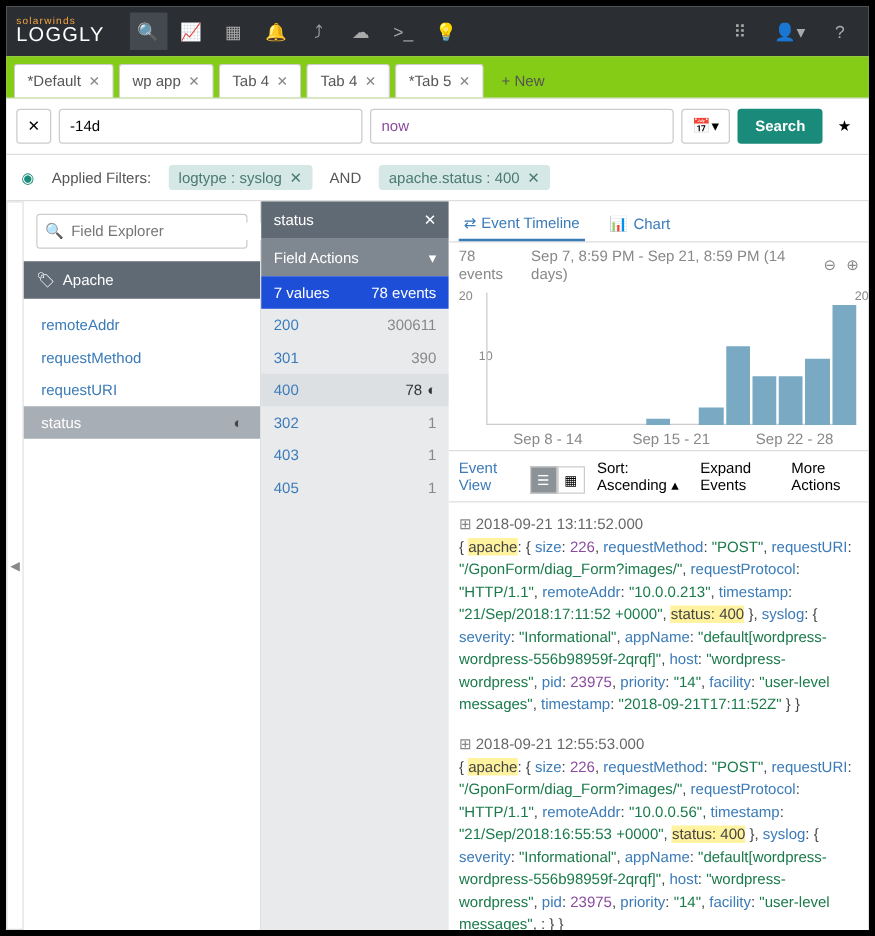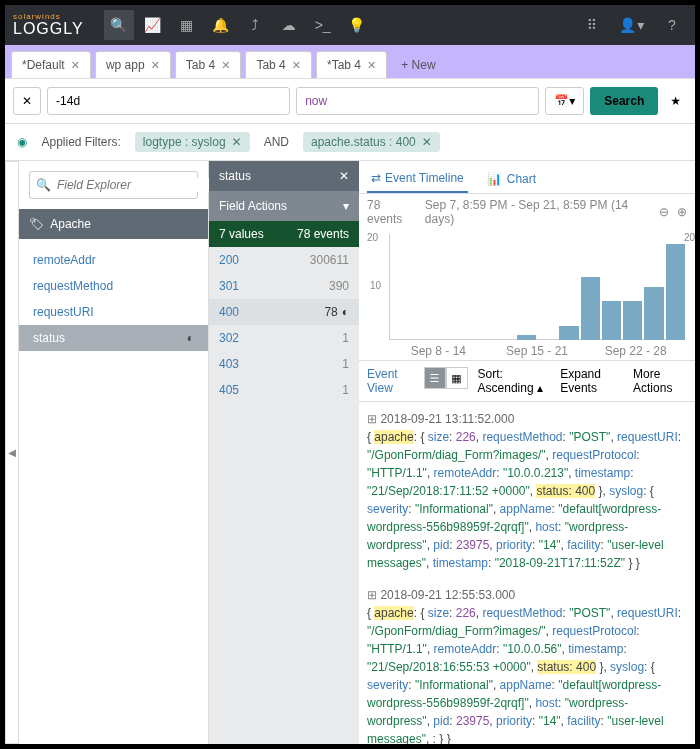--- a/index.html
+++ b/index.html
@@ -6,73 +6,73 @@
 body{background:#000;width:700px;height:749px;overflow:hidden}
 .app{background:#f5f5f5;width:690px;height:739px;margin:5px;display:flex;flex-direction:column}
 .topbar{background:#2b2f33;height:40px;display:flex;align-items:center;color:#ccc;padding:0 8px}
 .logo{font-size:14px;letter-spacing:1px;color:#fff;display:flex;flex-direction:column;line-height:1}
 .logo .sw{font-size:8px;color:#f7a440}
 .logo .lg{font-weight:300;font-size:16px}
 .topicons{display:flex;gap:4px;margin-left:20px}
 .ticon{width:30px;height:30px;display:flex;align-items:center;justify-content:center;cursor:pointer;color:#aaa;font-size:14px}
 .ticon.active{background:#44494f;color:#fff}
 .topright{margin-left:auto;display:flex;gap:10px;align-items:center}
-.tabs{background:#c4b5fd;border-bottom:1px solid #ddd;display:flex;height:34px;align-items:flex-end;padding:0 6px}
+.tabs{background:#84cc16;border-bottom:1px solid #ddd;display:flex;height:34px;align-items:flex-end;padding:0 6px}
 .tab{border:1px solid #ccc;border-bottom:none;padding:6px 10px;margin-right:4px;background:#fff;display:flex;align-items:center;gap:6px;font-size:12px;color:#555;cursor:pointer;border-radius:3px 3px 0 0}
 .tab .x{color:#888;font-size:11px}
 .newtab{padding:6px 10px;color:#555;cursor:pointer}
 .searchbar{display:flex;padding:8px;gap:6px;background:#fff;border-bottom:1px solid #ddd;align-items:center}
 .srcbox{background:#8b9298;color:#fff;padding:7px 10px;border-radius:3px;flex:0 0 140px;font-style:italic;font-size:12px;position:relative;display:flex;align-items:center}
 .srcbox::after{content:"▾";margin-left:auto;font-style:normal}
 .srcx{background:#fff;border:1px solid #ccc;padding:6px 8px;cursor:pointer;border-radius:3px}
 .timein{border:1px solid #ccc;padding:6px 8px;border-radius:3px;flex:1;background:#fff}
 .timein.n{flex:1}
 .cal{border:1px solid #ccc;padding:6px 8px;background:#fff;border-radius:3px;cursor:pointer}
-.searchbtn{background:#1a8b7a;color:#000000;padding:7px 14px;border:none;border-radius:3px;cursor:pointer;font-weight:600}
+.searchbtn{background:#1a8b7a;color:#ffffff;padding:7px 14px;border:none;border-radius:3px;cursor:pointer;font-weight:600}
 .star{padding:6px;cursor:pointer}
 .filters{background:#fff;border-bottom:1px solid #ddd;padding:8px 12px;display:flex;align-items:center;gap:14px;font-size:12px;color:#555}
 .eye{color:#1a8b7a}
 .pill{background:#d5e8e5;padding:3px 8px;border-radius:3px;color:#4a7a72;display:flex;gap:6px;align-items:center}
 .pill .x{cursor:pointer;color:#4a7a72}
 .main{display:flex;flex:1;overflow:hidden}
 .left{width:190px;background:#fff;border-right:1px solid #ddd;display:flex;flex-direction:column}
 .fexp{margin:10px;border:1px solid #ccc;padding:6px;border-radius:3px;display:flex;align-items:center;gap:6px}
-.fexp input{border:none;outline:none;flex:1;font-style:italic;color:#14532d}
+.fexp input{border:none;outline:none;flex:1;color:#14532d}
 .sechdr{background:#606a74;color:#fff;padding:8px 10px;font-size:13px;display:flex;align-items:center;gap:6px}
 .collapse{width:14px;background:#fff;border:1px solid #ddd;display:flex;align-items:center;justify-content:center;color:#888;cursor:pointer;font-size:10px}
 .fieldlist{flex:1;padding:8px 0}
 .fitem{padding:6px 14px;color:#3b7bb8;cursor:pointer;font-size:12px}
 .fitem.sel{background:#a8aeb5;color:#fff;display:flex;align-items:center}
 .fitem.sel .dot{margin-left:auto;color:#444}
 .fitem.sz{color:#555}
 .mid{width:150px;background:#e8eaec;display:flex;flex-direction:column}
 .midhdr{background:#606a74;color:#fff;padding:8px 10px;display:flex;align-items:center}
 .midhdr .x{margin-left:auto;cursor:pointer}
 .factions{background:#7f8790;color:#fff;padding:8px 10px;display:flex;align-items:center;cursor:pointer}
 .factions::after{content:"▾";margin-left:auto}
-.vheader{background:#14532d;color:#fff;padding:6px 10px;display:flex;justify-content:space-between;font-size:11px}
+.vheader{background:#1d4ed8;color:#fff;padding:6px 10px;display:flex;justify-content:space-between;font-size:11px}
 .vrow{padding:6px 10px;display:flex;justify-content:space-between;font-size:12px;color:#555;cursor:pointer}
 .vrow .val{color:#3b7bb8}
 .vrow .cnt{color:#888}
 .vrow.sel{background:#dde0e3}
 .vrow.sel .cnt{color:#333;display:flex;align-items:flex-end;gap:4px}
 .right{flex:1;background:#fff;display:flex;flex-direction:column;overflow:hidden}
 .charttabs{border-bottom:1px solid #ddd;padding:4px 8px 0;display:flex;gap:16px}
 .ctab{padding:6px 4px;color:#3b7bb8;cursor:pointer;display:flex;align-items:center;gap:4px;font-size:12px}
 .ctab.active{border-bottom:2px solid #3b7bb8}
 .chartinfo{padding:4px 8px;font-size:10px;color:#888;display:flex;align-items:center;gap:8px}
 .chartinfo .zoom{margin-left:auto;display:flex;gap:8px}
 .chart{height:130px;padding:4px 8px;position:relative}
 .chartarea{position:absolute;left:30px;right:10px;top:4px;bottom:20px;border-left:1px solid #ccc;border-bottom:1px solid #ccc}
 .ylab{position:absolute;font-size:10px;color:#888}
 .bars{position:absolute;left:30px;right:10px;bottom:20px;height:106px;display:flex;align-items:flex-end;gap:2px}
 .bar{flex:1;background:#7aa9c4}
 .xlabs{position:absolute;left:30px;right:10px;bottom:2px;display:flex;font-size:9px;color:#888}
 .xlabs span{flex:1;text-align:center}
-.evtbar{border-top:1px solid #ddd;border-bottom:1px solid #ddd;padding:6px 8px;display:flex;align-items:flex-start;gap:10px;font-size:12px}
+.evtbar{border-top:1px solid #ddd;border-bottom:1px solid #ddd;padding:6px 8px;display:flex;align-items:flex-end;gap:10px;font-size:12px}
 .evtview{color:#3b7bb8}
 .vbtns{display:flex}
 .vbtn{width:22px;height:22px;border:1px solid #ccc;display:flex;align-items:center;justify-content:center;cursor:pointer;font-size:11px}
 .vbtn.active{background:#8b9298;color:#fff}
 .events{flex:1;overflow:auto;padding:8px;font-family:Menlo,Consolas,monospace;font-size:11px;color:#444;line-height:1.5}
 .evt{margin-bottom:14px}
 .evt .ts{color:#666}
 .evt .plus{color:#888;cursor:pointer}
 .k{color:#3b7bb8}
 .hl{background:#fff3a0}
@@ -116,21 +116,21 @@
       </div>
       <div class="tab">
         <span>Tab 4</span>
         <span class="x">✕</span>
       </div>
       <div class="tab">
         <span>Tab 4</span>
         <span class="x">✕</span>
       </div>
       <div class="tab">
-        <span>*Tab 4</span>
+        <span>*Tab 5</span>
         <span class="x">✕</span>
       </div>
       <div class="newtab">+ New</div>
     </div>
 
   <div class="searchbar">
     <div class="srcx">✕</div>
     <input class="timein" value="-14d" style="">
     <input class="timein n" value="now" style="">
     <div class="cal">📅▾</div>
@@ -223,21 +223,21 @@
       <div class="chartinfo">
         <span>78 events</span>
         <span>Sep 7, 8:59 PM - Sep 21, 8:59 PM (14 days)</span>
         <span class="zoom">
           <span>⊖</span>
           <span>⊕</span>
         </span>
       </div>
       <div class="chart">
         <span class="ylab" style="left:8px;top:2px">20</span>
-        <span class="ylab" style="left:11px;top:50px">10</span>
+        <span class="ylab" style="left:24px;top:50px">10</span>
         <span class="ylab" style="right:0;top:2px">20</span>
         <div class="chartarea"></div>
         <div class="bars" id="bars">
             <div class="bar" style="height: 0%;"></div>
             <div class="bar" style="height: 0%;"></div>
             <div class="bar" style="height: 0%;"></div>
             <div class="bar" style="height: 0%;"></div>
             <div class="bar" style="height: 0%;"></div>
             <div class="bar" style="height: 0%;"></div>
             <div class="bar" style="height: 4.54545%;"></div>

